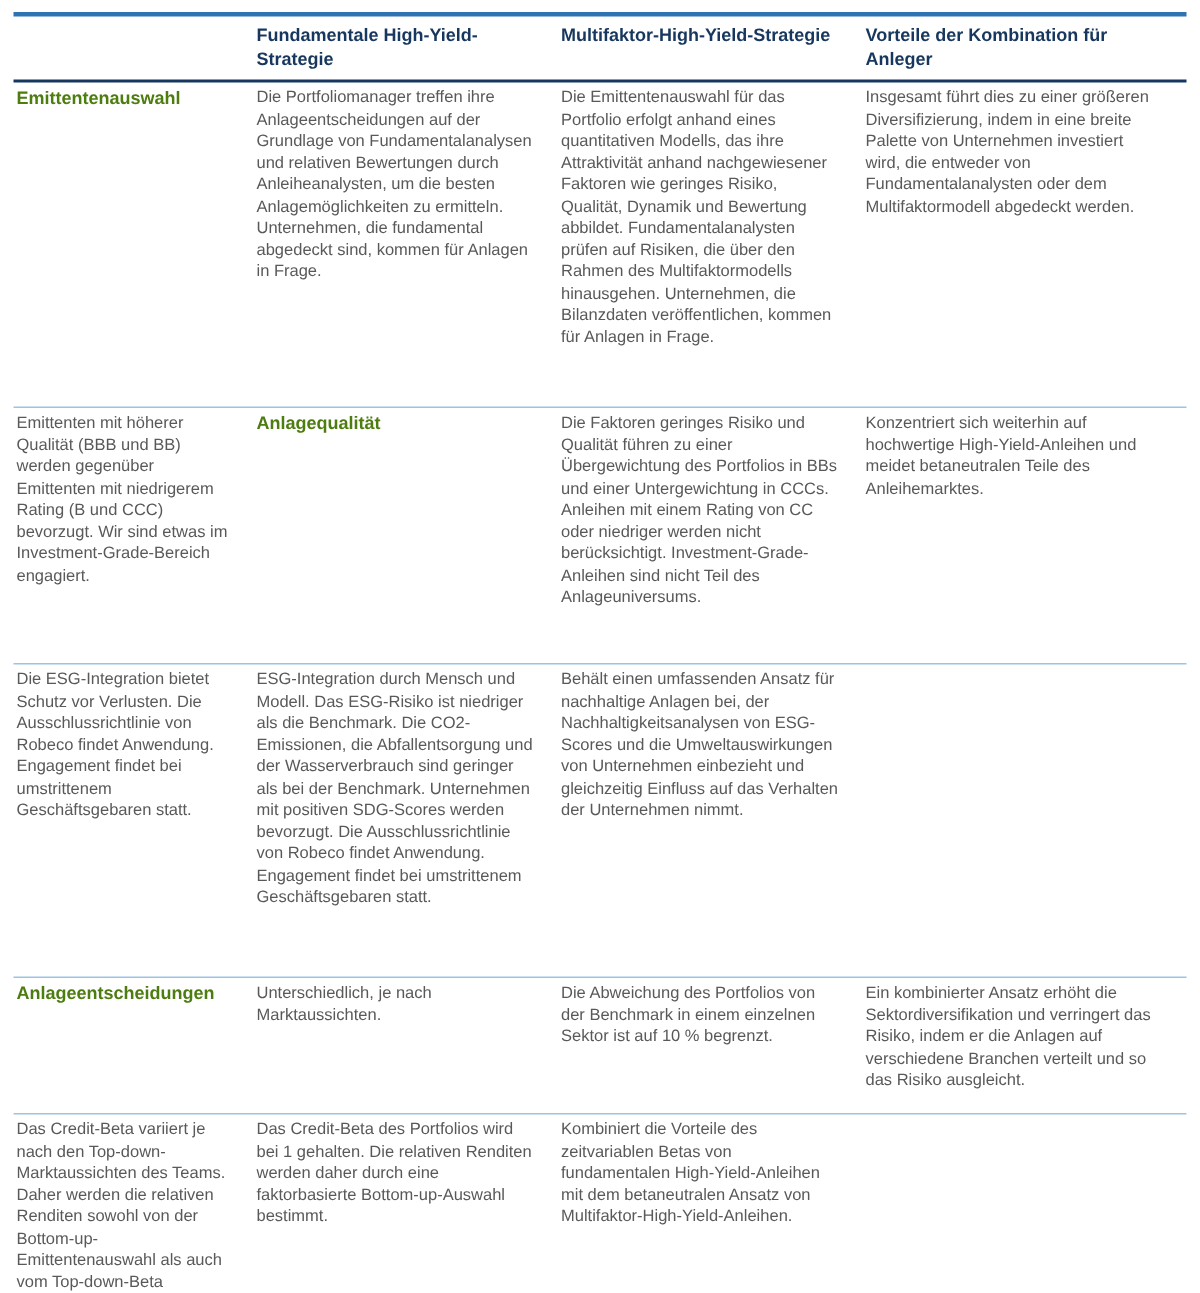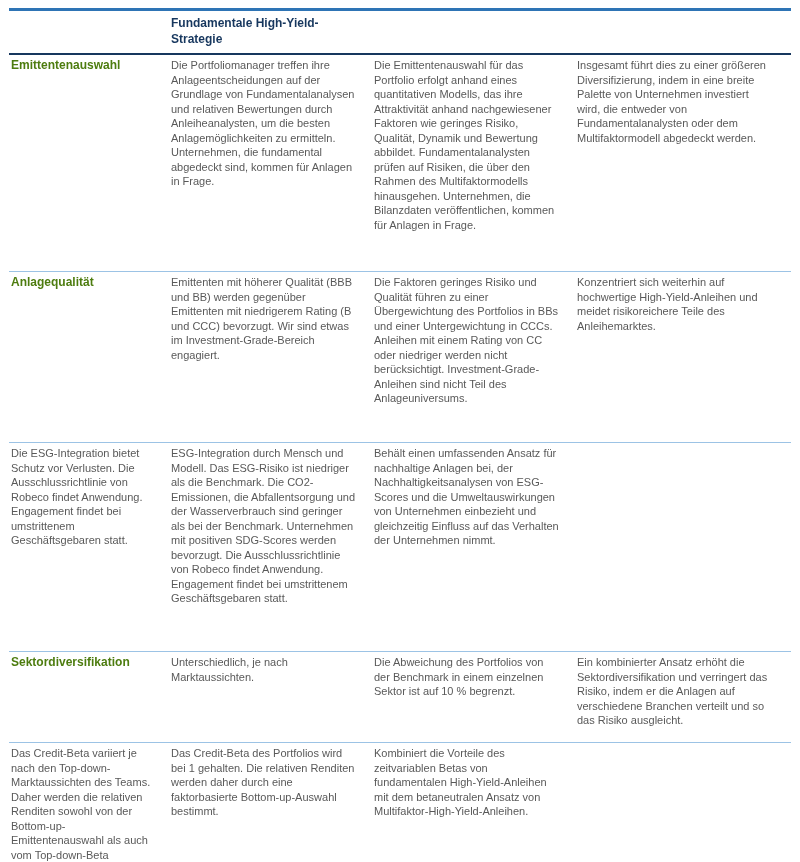--- a/index.html
+++ b/index.html
@@ -64,44 +64,46 @@
 </style>
 </head>
 <body>
 
 <div class="page">
   <div class="tbl">
 
     <div class="row row-header">
       <div class="cell head"></div>
       <div class="cell head">Fundamentale High-Yield-Strategie</div>
+      <div class="cell head">Multifaktor-High-Yield-Strategie</div>
+      <div class="cell head">Vorteile der Kombination für Anleger</div>
     </div>
 
     <div class="row row-body r1">
       <div class="cell rlabel">Emittentenauswahl</div>
       <div class="cell">Die Portfoliomanager treffen ihre Anlageentscheidungen auf der Grundlage von Fundamentalanalysen und relativen Bewertungen durch Anleiheanalysten, um die besten Anlagemöglichkeiten zu ermitteln. Unternehmen, die fundamental abgedeckt sind, kommen für Anlagen in Frage.</div>
       <div class="cell">Die Emittentenauswahl für das Portfolio erfolgt anhand eines quantitativen Modells, das ihre Attraktivität anhand nachgewiesener Faktoren wie geringes Risiko, Qualität, Dynamik und Bewertung abbildet. Fundamentalanalysten prüfen auf Risiken, die über den Rahmen des Multifaktormodells hinausgehen. Unternehmen, die Bilanzdaten veröffentlichen, kommen für Anlagen in Frage.</div>
       <div class="cell">Insgesamt führt dies zu einer größeren Diversifizierung, indem in eine breite Palette von Unternehmen investiert wird, die entweder von Fundamentalanalysten oder dem Multifaktormodell abgedeckt werden.</div>
     </div>
 
     <div class="row row-body r2">
+      <div class="cell">Emittenten mit höherer Qualität (BBB und BB) werden gegenüber Emittenten mit niedrigerem Rating (B und CCC) bevorzugt. Wir sind etwas im Investment-Grade-Bereich engagiert.</div>
       <div class="cell rlabel">Anlagequalität</div>
-      <div class="cell">Emittenten mit höherer Qualität (BBB und BB) werden gegenüber Emittenten mit niedrigerem Rating (B und CCC) bevorzugt. Wir sind etwas im Investment-Grade-Bereich engagiert.</div>
       <div class="cell">Die Faktoren geringes Risiko und Qualität führen zu einer Übergewichtung des Portfolios in BBs und einer Untergewichtung in CCCs. Anleihen mit einem Rating von CC oder niedriger werden nicht berücksichtigt. Investment-Grade-Anleihen sind nicht Teil des Anlageuniversums.</div>
-      <div class="cell">Konzentriert sich weiterhin auf hochwertige High-Yield-Anleihen und meidet risikoreichere Teile des Anleihemarktes.</div>
+      <div class="cell">Konzentriert sich weiterhin auf hochwertige High-Yield-Anleihen und meidet betaneutralen Teile des Anleihemarktes.</div>
     </div>
 
     <div class="row row-body r3">
       <div class="cell">Die ESG-Integration bietet Schutz vor Verlusten. Die Ausschlussrichtlinie von Robeco findet Anwendung. Engagement findet bei umstrittenem Geschäftsgebaren statt.</div>
       <div class="cell">ESG-Integration durch Mensch und Modell. Das ESG-Risiko ist niedriger als die Benchmark. Die CO2-Emissionen, die Abfallentsorgung und der Wasserverbrauch sind geringer als bei der Benchmark. Unternehmen mit positiven SDG-Scores werden bevorzugt. Die Ausschlussrichtlinie von Robeco findet Anwendung. Engagement findet bei umstrittenem Geschäftsgebaren statt.</div>
       <div class="cell">Behält einen umfassenden Ansatz für nachhaltige Anlagen bei, der Nachhaltigkeitsanalysen von ESG-Scores und die Umweltauswirkungen von Unternehmen einbezieht und gleichzeitig Einfluss auf das Verhalten der Unternehmen nimmt.</div>
     </div>
 
     <div class="row row-body r4">
-      <div class="cell rlabel">Sektordiversifikation</div>
+      <div class="cell rlabel">Anlageentscheidungen</div>
       <div class="cell">Unterschiedlich, je nach Marktaussichten.</div>
       <div class="cell">Die Abweichung des Portfolios von der Benchmark in einem einzelnen Sektor ist auf 10 % begrenzt.</div>
       <div class="cell">Ein kombinierter Ansatz erhöht die Sektordiversifikation und verringert das Risiko, indem er die Anlagen auf verschiedene Branchen verteilt und so das Risiko ausgleicht.</div>
     </div>
 
     <div class="row row-body r5 last">
       <div class="cell">Das Credit-Beta variiert je nach den Top-down-Marktaussichten des Teams. Daher werden die relativen Renditen sowohl von der Bottom-up-Emittentenauswahl als auch vom Top-down-Beta bestimmt.</div>
       <div class="cell">Das Credit-Beta des Portfolios wird bei 1 gehalten. Die relativen Renditen werden daher durch eine faktorbasierte Bottom-up-Auswahl bestimmt.</div>
       <div class="cell">Kombiniert die Vorteile des zeitvariablen Betas von fundamentalen High-Yield-Anleihen mit dem betaneutralen Ansatz von Multifaktor-High-Yield-Anleihen.</div>
     </div>

